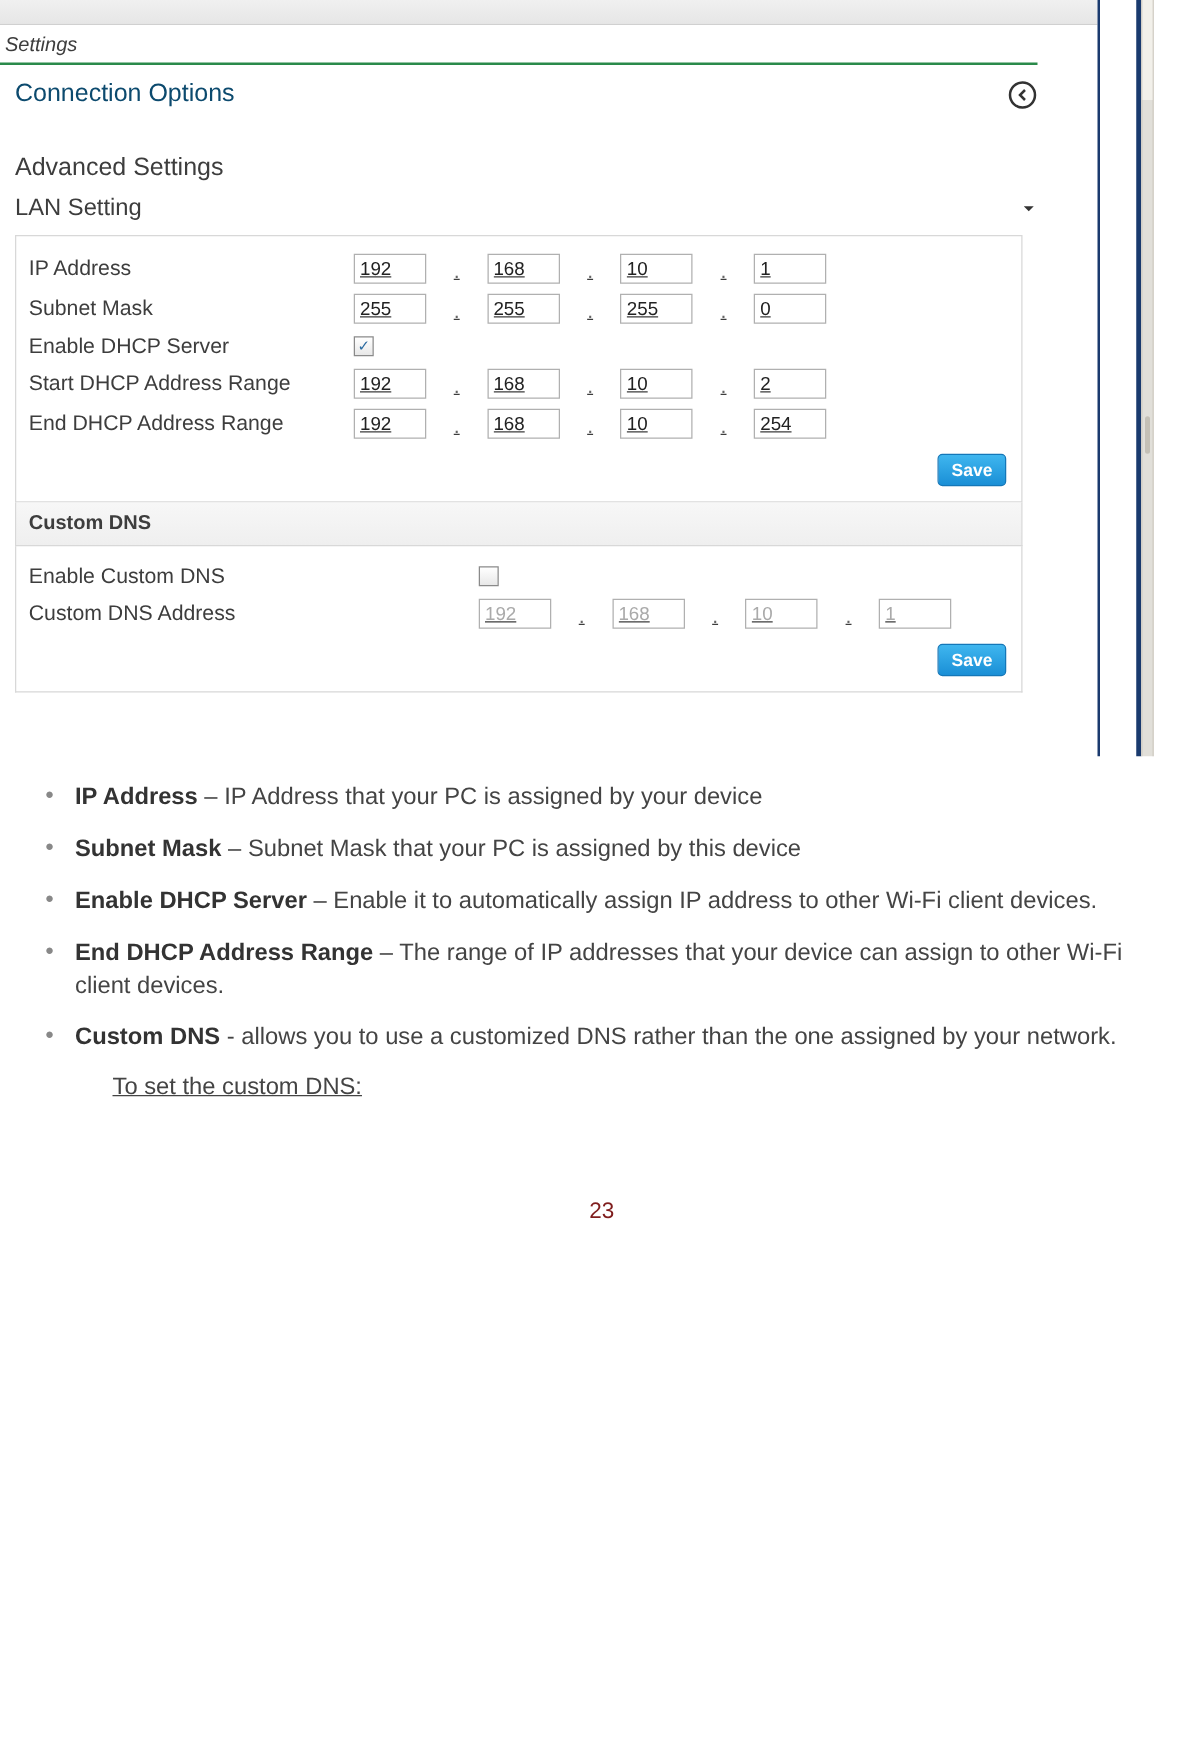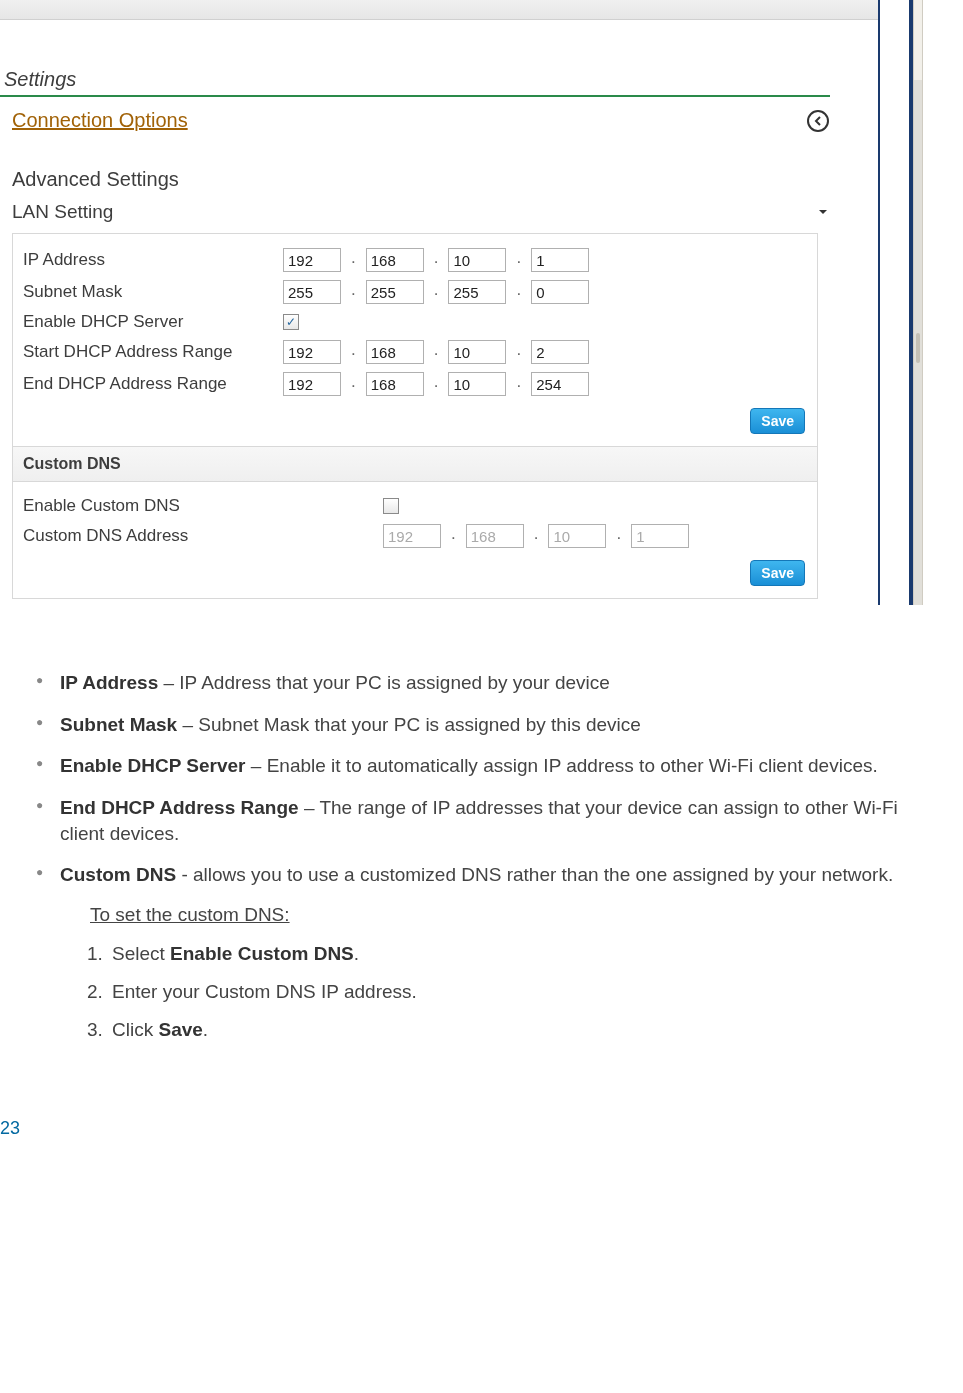--- a/index.html
+++ b/index.html
@@ -56,35 +56,33 @@
     border-right: 4px solid #1a3a6e;
     border-left: 2px solid #1a3a6e;
   }
   .panel-wrap {
     width: 835px;
     background: #fff;
     padding: 0;
   }
   .settings-title {
     font-style: italic;
-    font-size: 20px;
+    font-size: 16px;
     color: #3d3d3d;
     padding: 8px 4px 4px 4px;
     border-bottom: 2px solid #2a8a4a;
     width: 830px;
-    margin-top: 40px;
   }
   .section-row {
     display: flex;
     justify-content: space-between;
     align-items: center;
     font-size: 20px;
-    color: #a16207;
+    color: #0c4a6e;
     padding: 12px 6px 8px 12px;
-    text-decoration: underline;
   }
   .section-row .icon {
     width: 22px; height: 22px;
     border: 2px solid #333;
     border-radius: 50%;
     display: flex;
     align-items: center;
     justify-content: center;
     font-size: 14px;
     color: #333;
@@ -115,21 +113,21 @@
     align-items: center;
     margin-bottom: 8px;
     font-size: 17px;
     color: #3d3d3d;
   }
   .field-label {
     width: 260px;
     flex-shrink: 0;
   }
   .field-label.wide { width: 360px; }
-  .ip-group { display: flex; align-items: flex-start; gap: 8px; }
+  .ip-group { display: flex; align-items: flex-end; gap: 20px; text-decoration: underline; }
   .octet {
     width: 58px;
     height: 24px;
     border: 1px solid #b0b0b0;
     font-size: 15px;
     padding: 2px 4px;
     color: #222;
   }
   .octet.disabled { color: #aaa; background: #fff; }
   .dot { color: #666; margin: 0 2px; }
@@ -187,21 +185,21 @@
     position: absolute;
     left: 6px;
     top: 2px;
     color: #888;
     font-size: 12px;
   }
   .doc .term { font-weight: bold; color: #333; }
   .doc .subtext { margin: 14px 0 14px 30px; text-decoration: underline; }
   .doc ol { margin: 0 0 0 48px; padding: 0; }
   .doc ol li { margin-bottom: 12px; padding-left: 4px; }
-  .page-num { font-size: 18px; color: #0369a1; padding: 40px 0 20px 0; }
+  .page-num { text-align: center; font-size: 18px; color: #7f1d1d; padding: 40px 0 20px 0; }
 </style>
 </head>
 <body>
 
 <div class="screenshot-area">
   <div class="top-bar"></div>
   <div class="right-stripe"></div>
   <div class="right-scrollbar">
       <div class="thumb"></div>
     </div>
@@ -314,22 +312,17 @@
 </div>
 
 <div class="doc">
   <ul>
     <li><span class="term">IP Address</span><span> – IP Address that your PC is assigned by your device</span></li>
     <li><span class="term">Subnet Mask</span><span> – Subnet Mask that your PC is assigned by this device</span></li>
     <li><span class="term">Enable DHCP Server</span><span> – Enable it to automatically assign IP address to other Wi-Fi client devices.</span></li>
     <li><span class="term">End DHCP Address Range</span><span> – The range of IP addresses that your device can assign to other Wi-Fi client devices.</span></li>
     <li><span class="term">Custom DNS</span><span> - allows you to use a customized DNS rather than the one assigned by your network.</span>
       <div class="subtext">To set the custom DNS:</div>
-      <ol>
-        <li><span>Select </span><span class="term">Enable Custom DNS</span><span>.</span></li>
-        <li>Enter your Custom DNS IP address.</li>
-        <li><span>Click </span><span class="term">Save</span><span>.</span></li>
-      </ol>
     </li>
   </ul>
 </div>
 
 <div class="page-num">23</div>
 
 </body></html>

